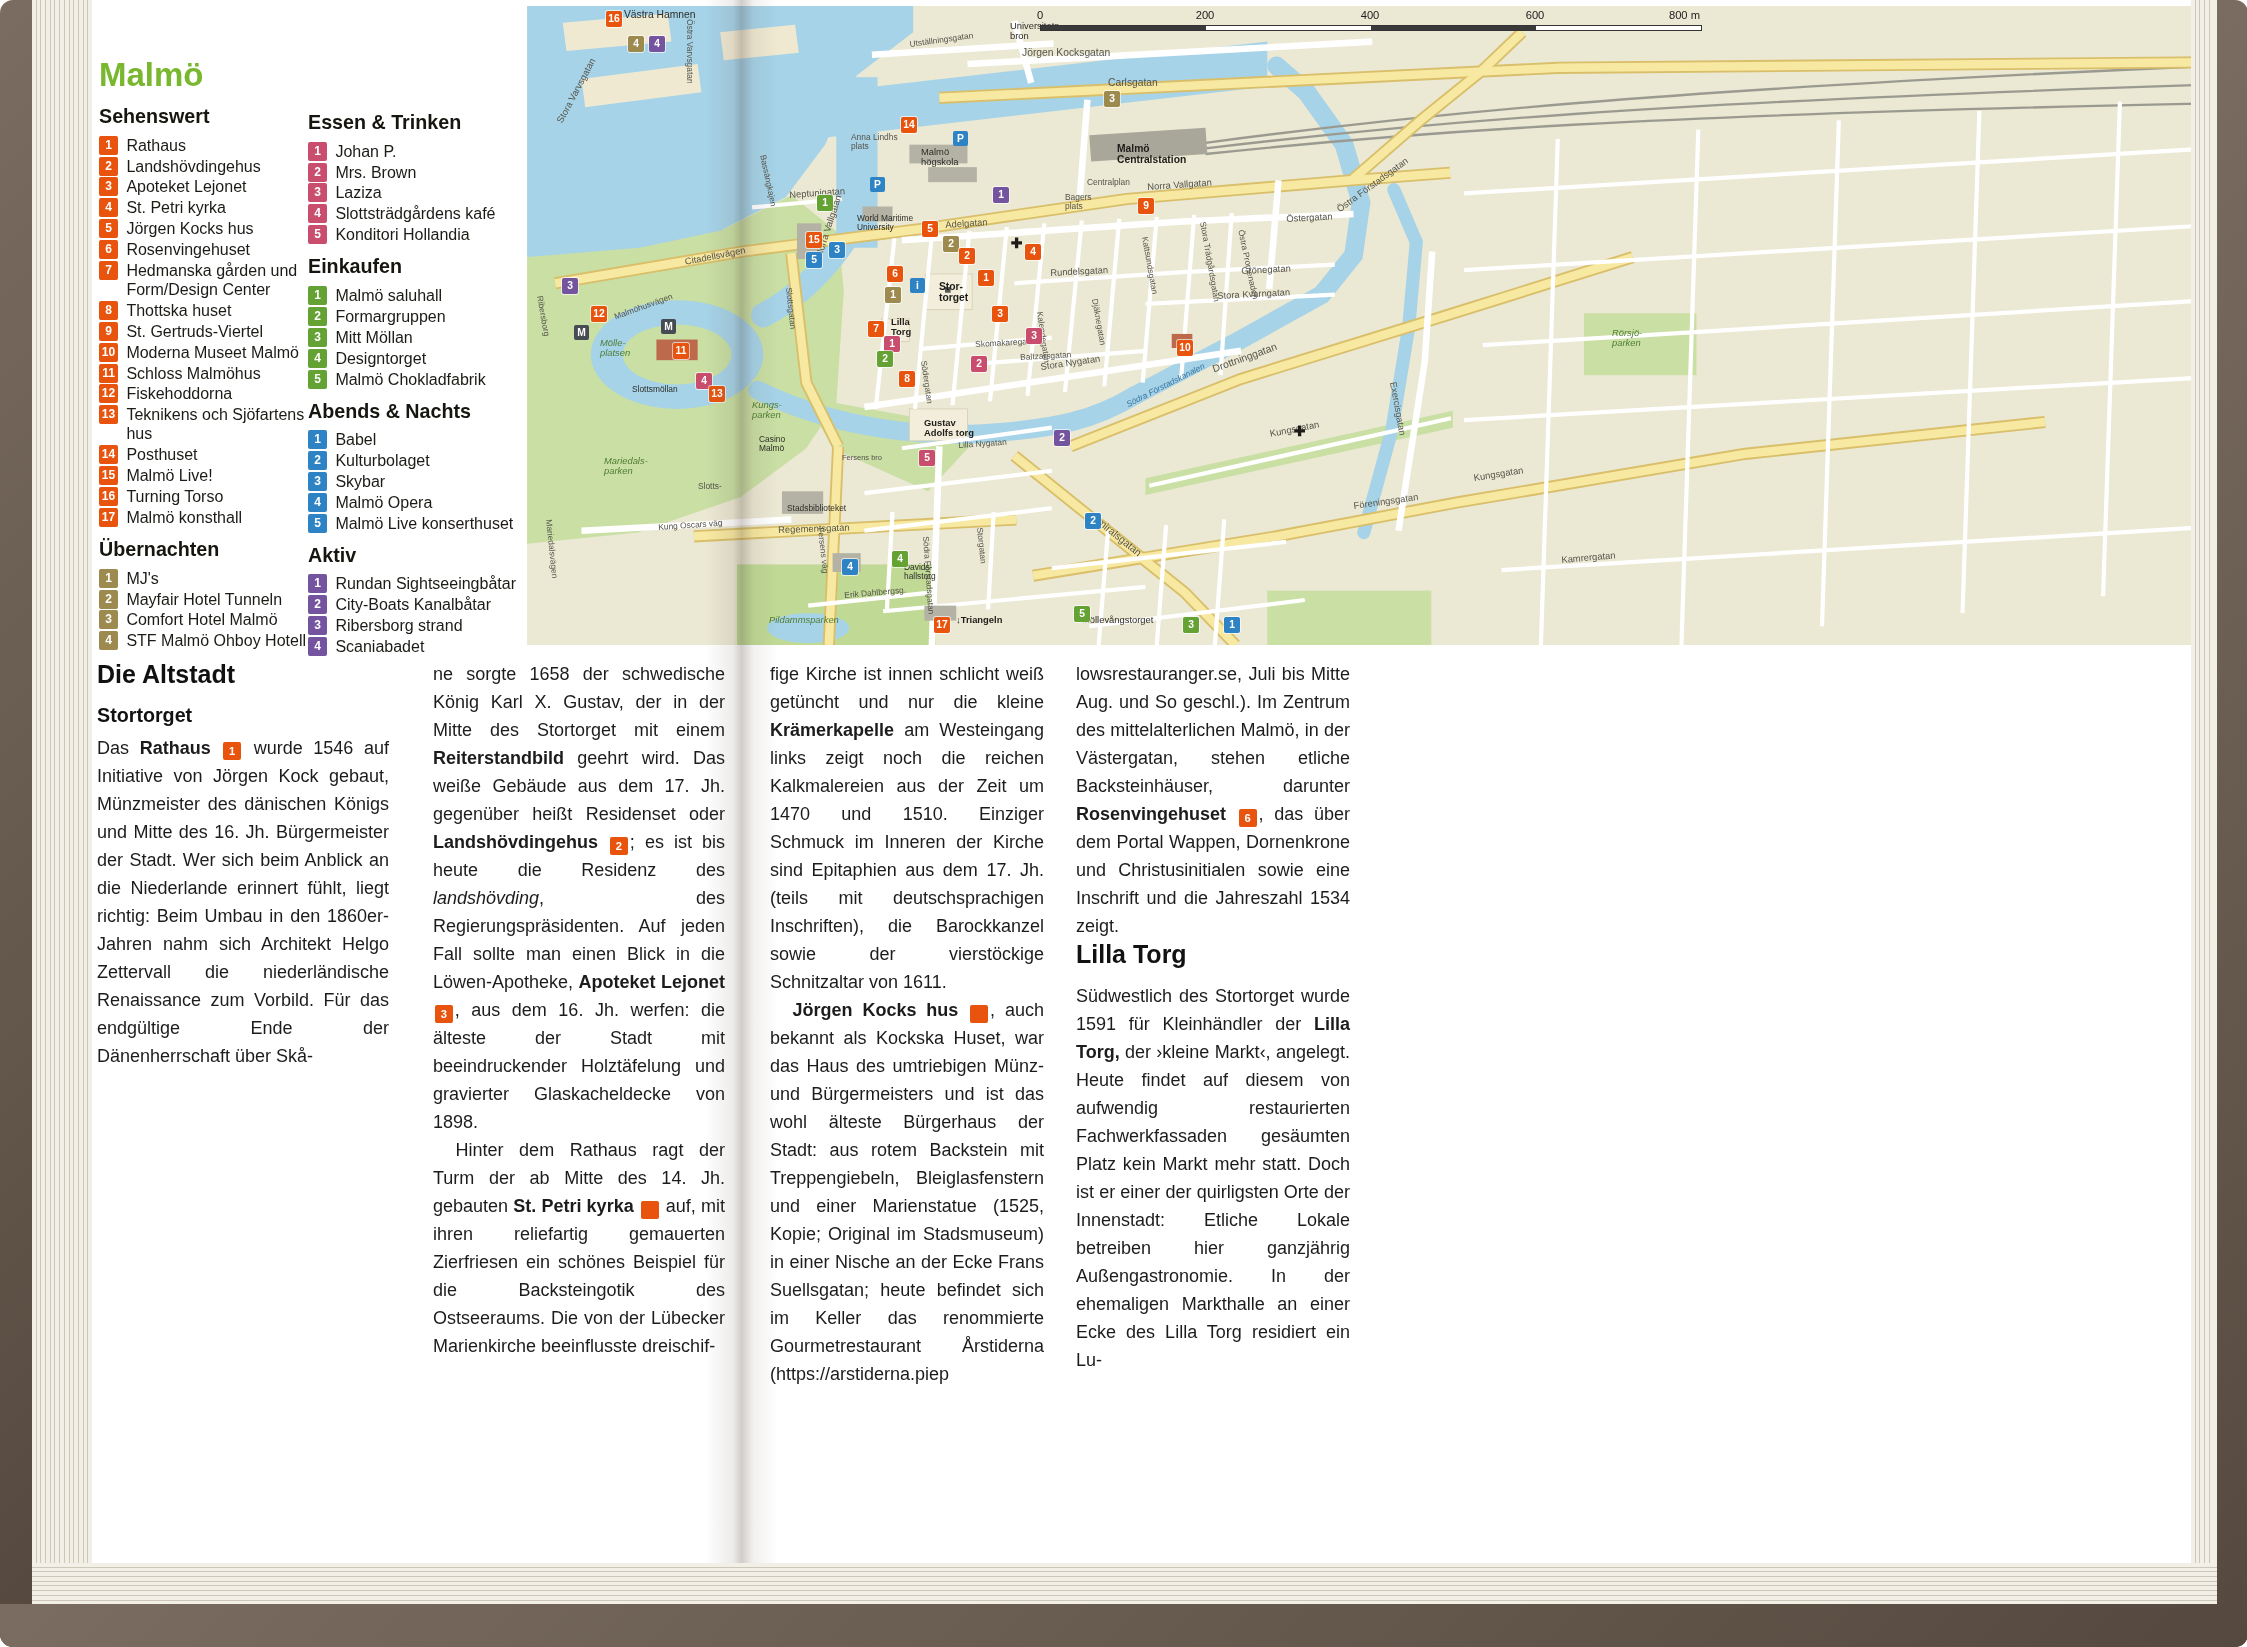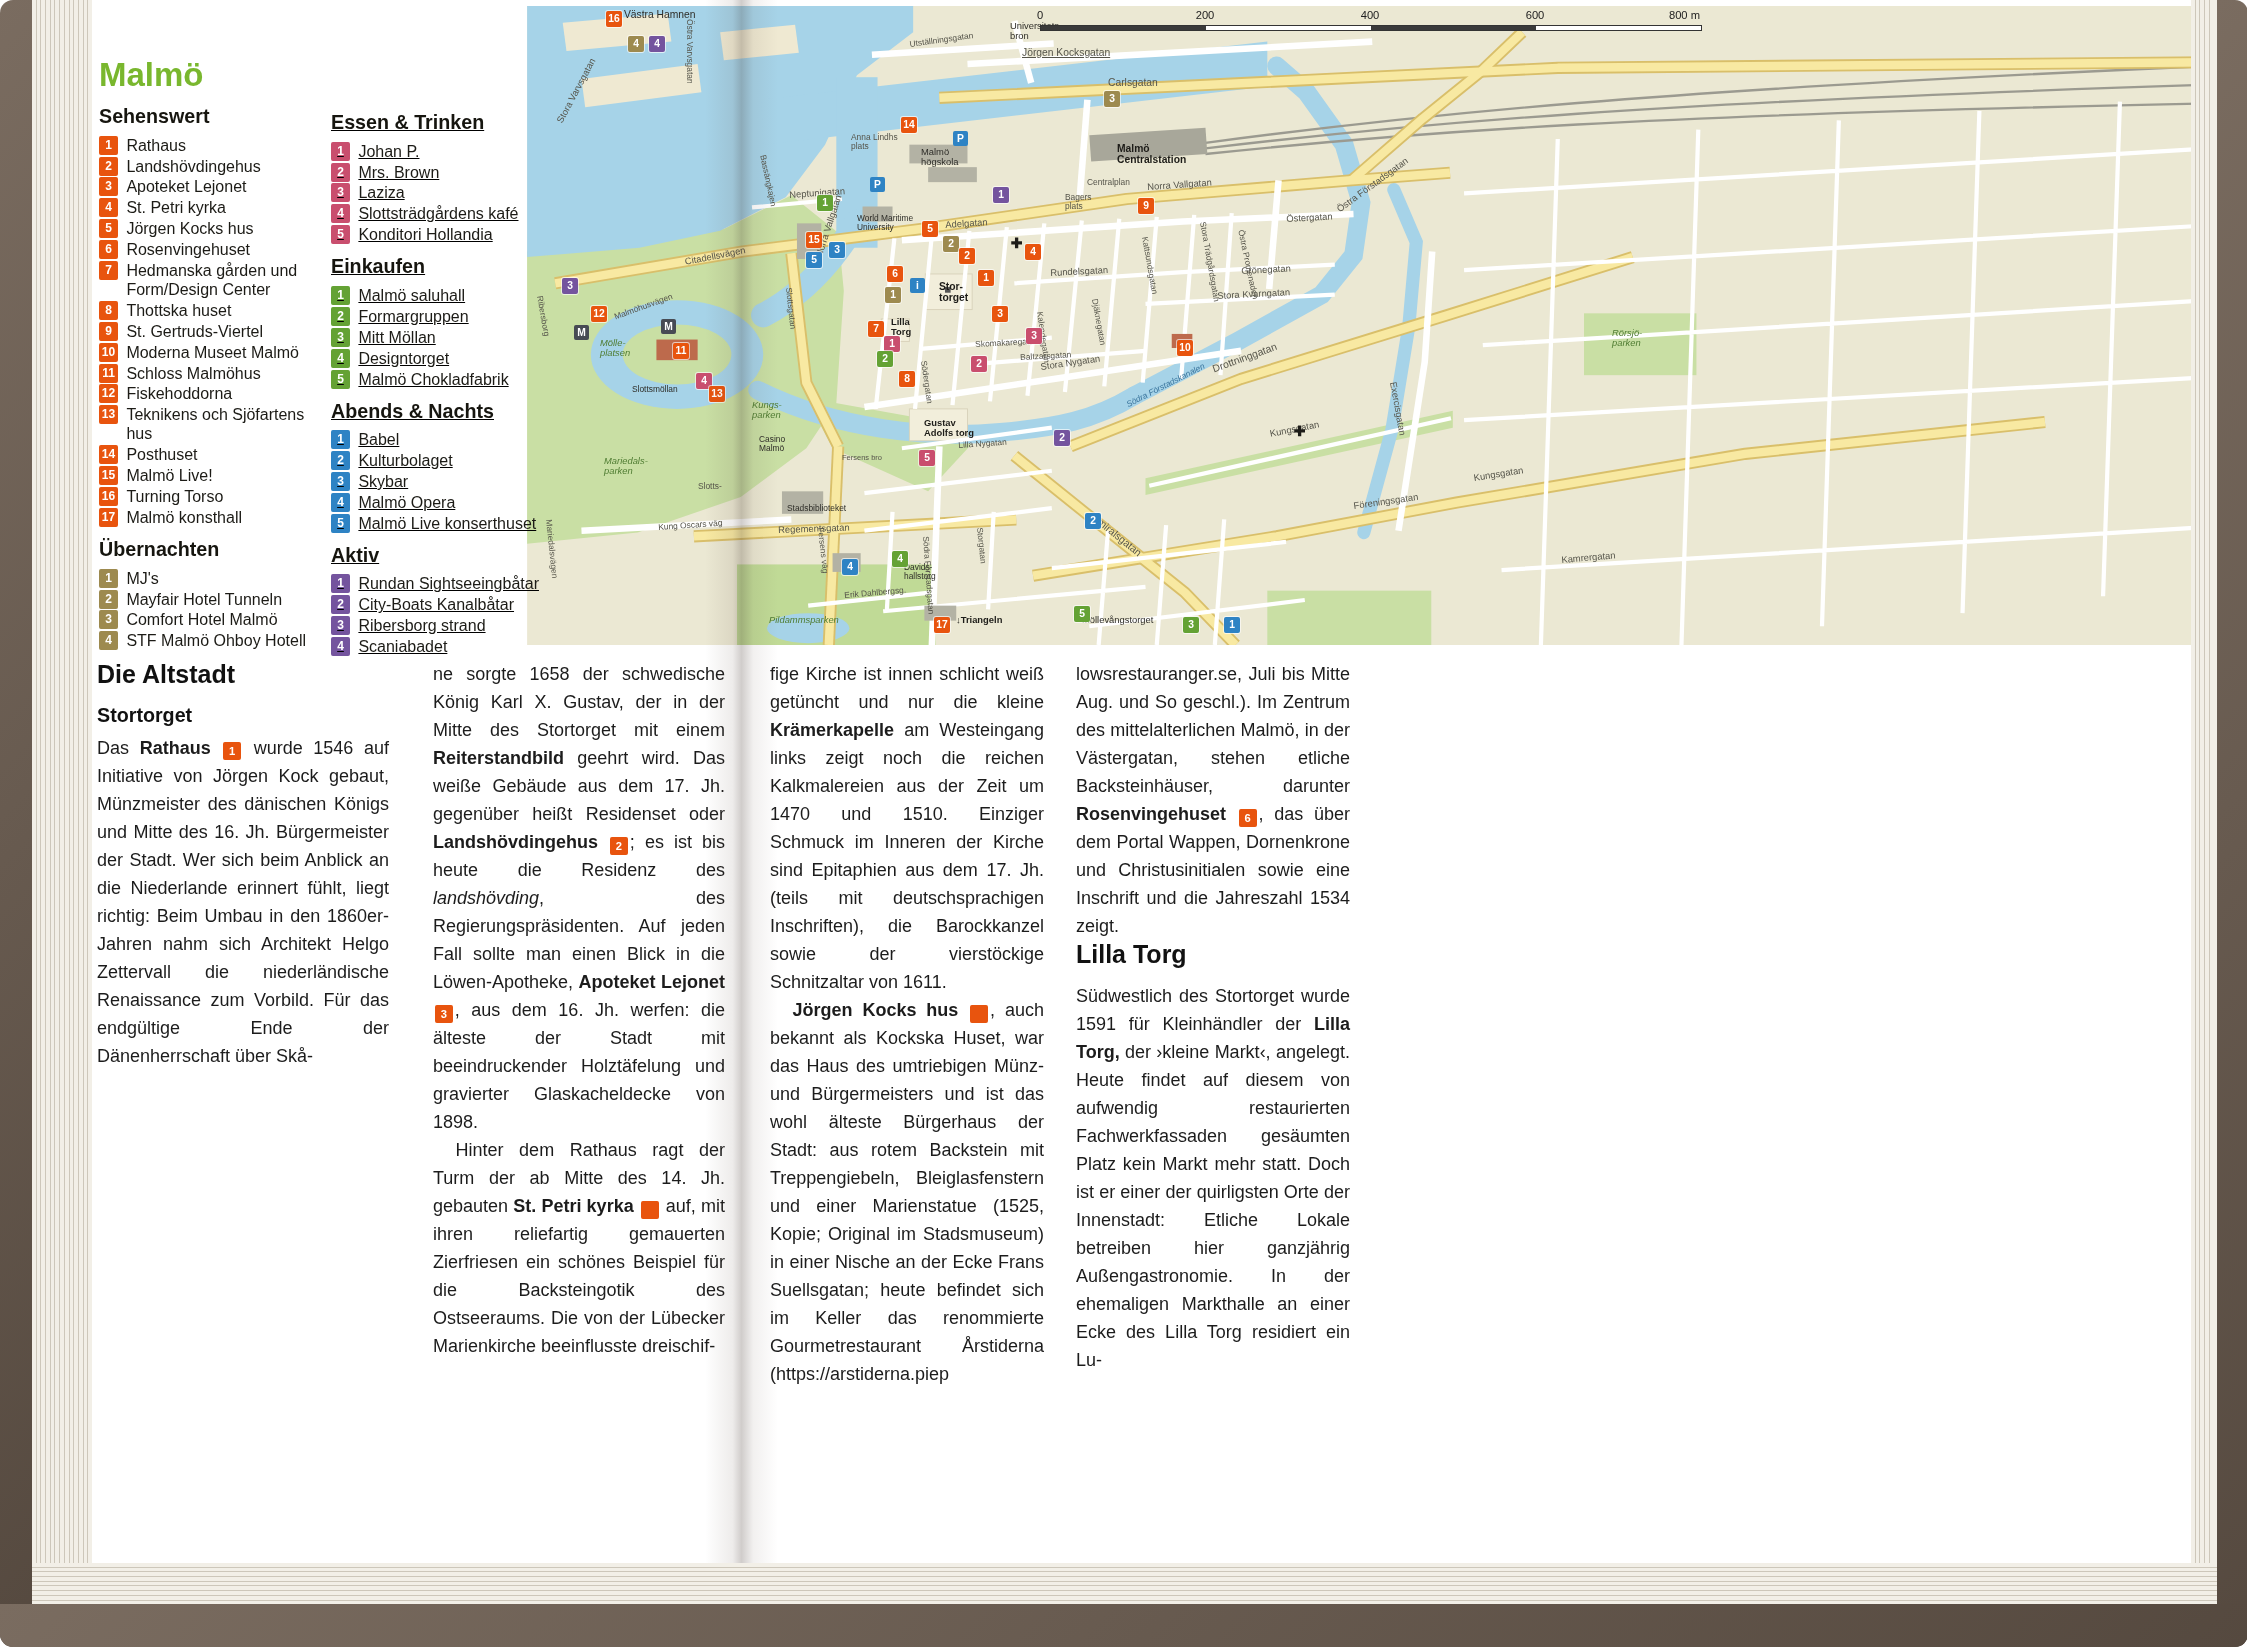--- a/index.html
+++ b/index.html
@@ -41,21 +41,21 @@
   .mbadge.x{background:none;color:#1d1c18;font-size:14px;}
   #scalebar{position:absolute;left:513px;top:3.7px;width:660px;height:24px;}
   #sb-bar{position:absolute;left:0;top:16px;width:660px;height:3.7px;border:0.9px solid #333;
       background:repeating-linear-gradient(90deg,#3a3a3a 0 165px,#ffffff 165px 330px);}
   .sb-lab{position:absolute;top:0;font-size:11.2px;color:#222;transform:translateX(-50%);}
   .sb-lab.last{transform:none;}
 
   
   .legend-col{position:absolute;z-index:6;}
   #legend-col0{left:99px;top:56px;width:219px;}
-  #legend-col1{left:331px;top:56px;width:214px;padding-top:44px;text-decoration:underline;}
+  #legend-col1{left:308px;top:56px;width:214px;padding-top:44px;}
   .map-title{font-size:33px;font-weight:bold;color:#79b72e;margin:0 0 7.5px 0;}
   .leg-head{font-size:19.7px;font-weight:bold;color:#16150f;margin:11.2px 0 7.5px 0;}
   .leg-item{display:flex;gap:8.4px;margin-bottom:1.9px;font-size:16px;line-height:19px;color:#1c1b16;}
   .chip{display:inline-block;width:19px;height:19px;border-radius:1.9px;color:#fff;text-align:center;
         font-weight:bold;font-size:12px;line-height:19px;flex:0 0 auto;}
   .chip.inline{width:18px;height:18px;font-size:11.2px;line-height:18px;margin:0 1.9px;vertical-align:-1.9px;}
 
   
   .col{position:absolute;z-index:6;}
   #l-col1{left:97px;top:660px;width:292px;}
@@ -173,21 +173,21 @@
         <rect x="446" y="300" width="6" height="6" fill="#555"></rect>
       </g>
     </svg>
     <div id="map-overlay">
         <div class="ml pl" style="left: 97px; top: 3.7px; font-size: 10.3px;">Västra Hamnen</div>
         <div class="ml st" style="left: 167px; top: 13px; font-size: 8.4px; transform: rotate(90deg);">Östra Varvsgatan</div>
         <div class="ml st" style="left: 28px; top: 114px; font-size: 9.4px; transform: rotate(-62deg);">Stora Varvsgatan</div>
         <div class="ml pl" style="left: 483px; top: 15px; font-size: 9.4px;">Universitets-
 bron</div>
         <div class="ml st" style="left: 382px; top: 34px; font-size: 8.4px; transform: rotate(-8deg);">Utställningsgatan</div>
-        <div class="ml st" style="left: 495px; top: 41px; font-size: 10.3px; text-decoration: underline;">Jörgen Kocksgatan</div>
+        <div class="ml st" style="left: 495px; top: 41px; font-size: 10.3px;">Jörgen Kocksgatan</div>
         <div class="ml st" style="left: 581px; top: 71px; font-size: 10.3px;">Carlsgatan</div>
         <div class="ml st" style="left: 240px; top: 148px; font-size: 8.4px; transform: rotate(78deg);">Bassängkajen</div>
         <div class="ml st" style="left: 324px; top: 127px; font-size: 8.4px;">Anna Lindhs
 plats</div>
         <div class="ml pl" style="left: 394px; top: 141px; font-size: 9.4px;">Malmö
 högskola</div>
         <div class="ml big" style="left: 590px; top: 137px; font-size: 10.3px;">Malmö
 Centralstation</div>
         <div class="ml st" style="left: 560px; top: 172px; font-size: 8.4px;">Centralplan</div>
         <div class="ml st" style="left: 620px; top: 176px; font-size: 9.4px; transform: rotate(-4deg);">Norra Vallgatan</div>

